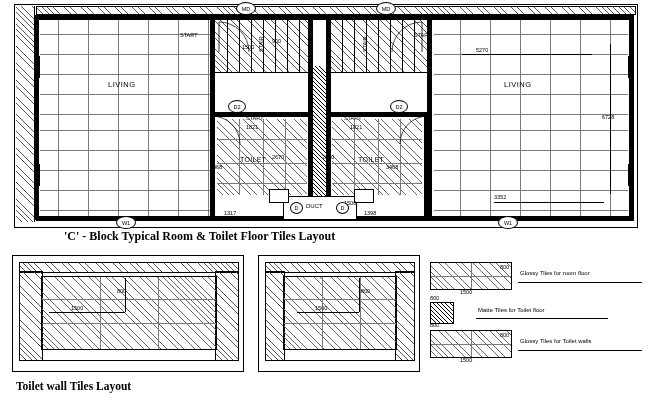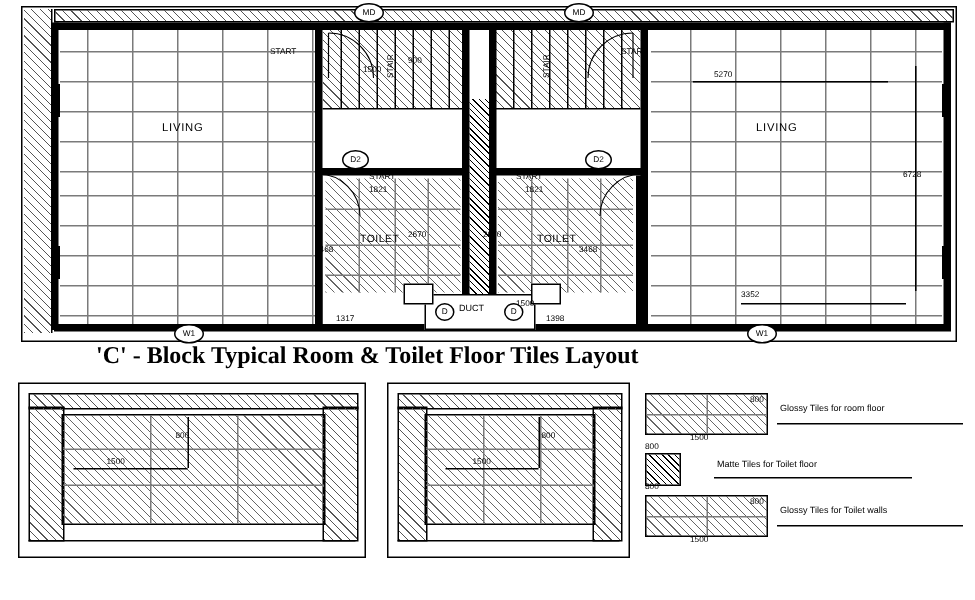--- a/index.html
+++ b/index.html
@@ -41,21 +41,21 @@
   .wall{position:absolute;background:#000;}
 
   
   .bubble{
     position:absolute;border:1px solid #000;border-radius:50%;
     background:#fff;display:flex;align-items:center;justify-content:center;
     font-size:5.5px;font-family:"Liberation Sans",sans-serif;
   }
 
   
-  .cap1{position:absolute;left:64px;top:229px;font-size:16px;font-weight:bold;font-family:"Liberation Serif",serif;}
+  .cap1{position:absolute;left:64px;top:229px;font-size:12px;font-weight:bold;font-family:"Liberation Serif",serif;}
   .cap2{position:absolute;left:16px;top:380px;font-size:11.5px;font-weight:bold;font-family:"Liberation Serif",serif;}
 
   
   .panel{position:absolute;border:1px solid #000;background:#fff;}
   
   .leg-box{position:absolute;border:1px solid #000;}
   .leg-txt{position:absolute;font-size:6px;font-family:"Liberation Sans",sans-serif;white-space:nowrap;}
 </style>
 </head>
 <body>
@@ -312,14 +312,15 @@
     <div class="leg-box hatch-grid" style="left:0;top:68px;width:80px;height:26px;">
       <div class="thin-v" style="left:40px;top:0;height:26px;"></div>
       <div class="thin-h" style="left:0;top:13px;width:80px;"></div>
     </div>
     <div class="dim" style="left:70px;top:70px;">800</div>
     <div class="dim" style="left:30px;top:95px;">1500</div>
     <div class="leg-txt" style="left:90px;top:76px;">Glossy Tiles for Toilet walls</div>
     <div class="hline" style="left:88px;top:88px;width:124px;"></div>
   </div>
 
+  <div class="cap2">Toilet wall Tiles Layout</div>
 
 </div>
 
 </body></html>

